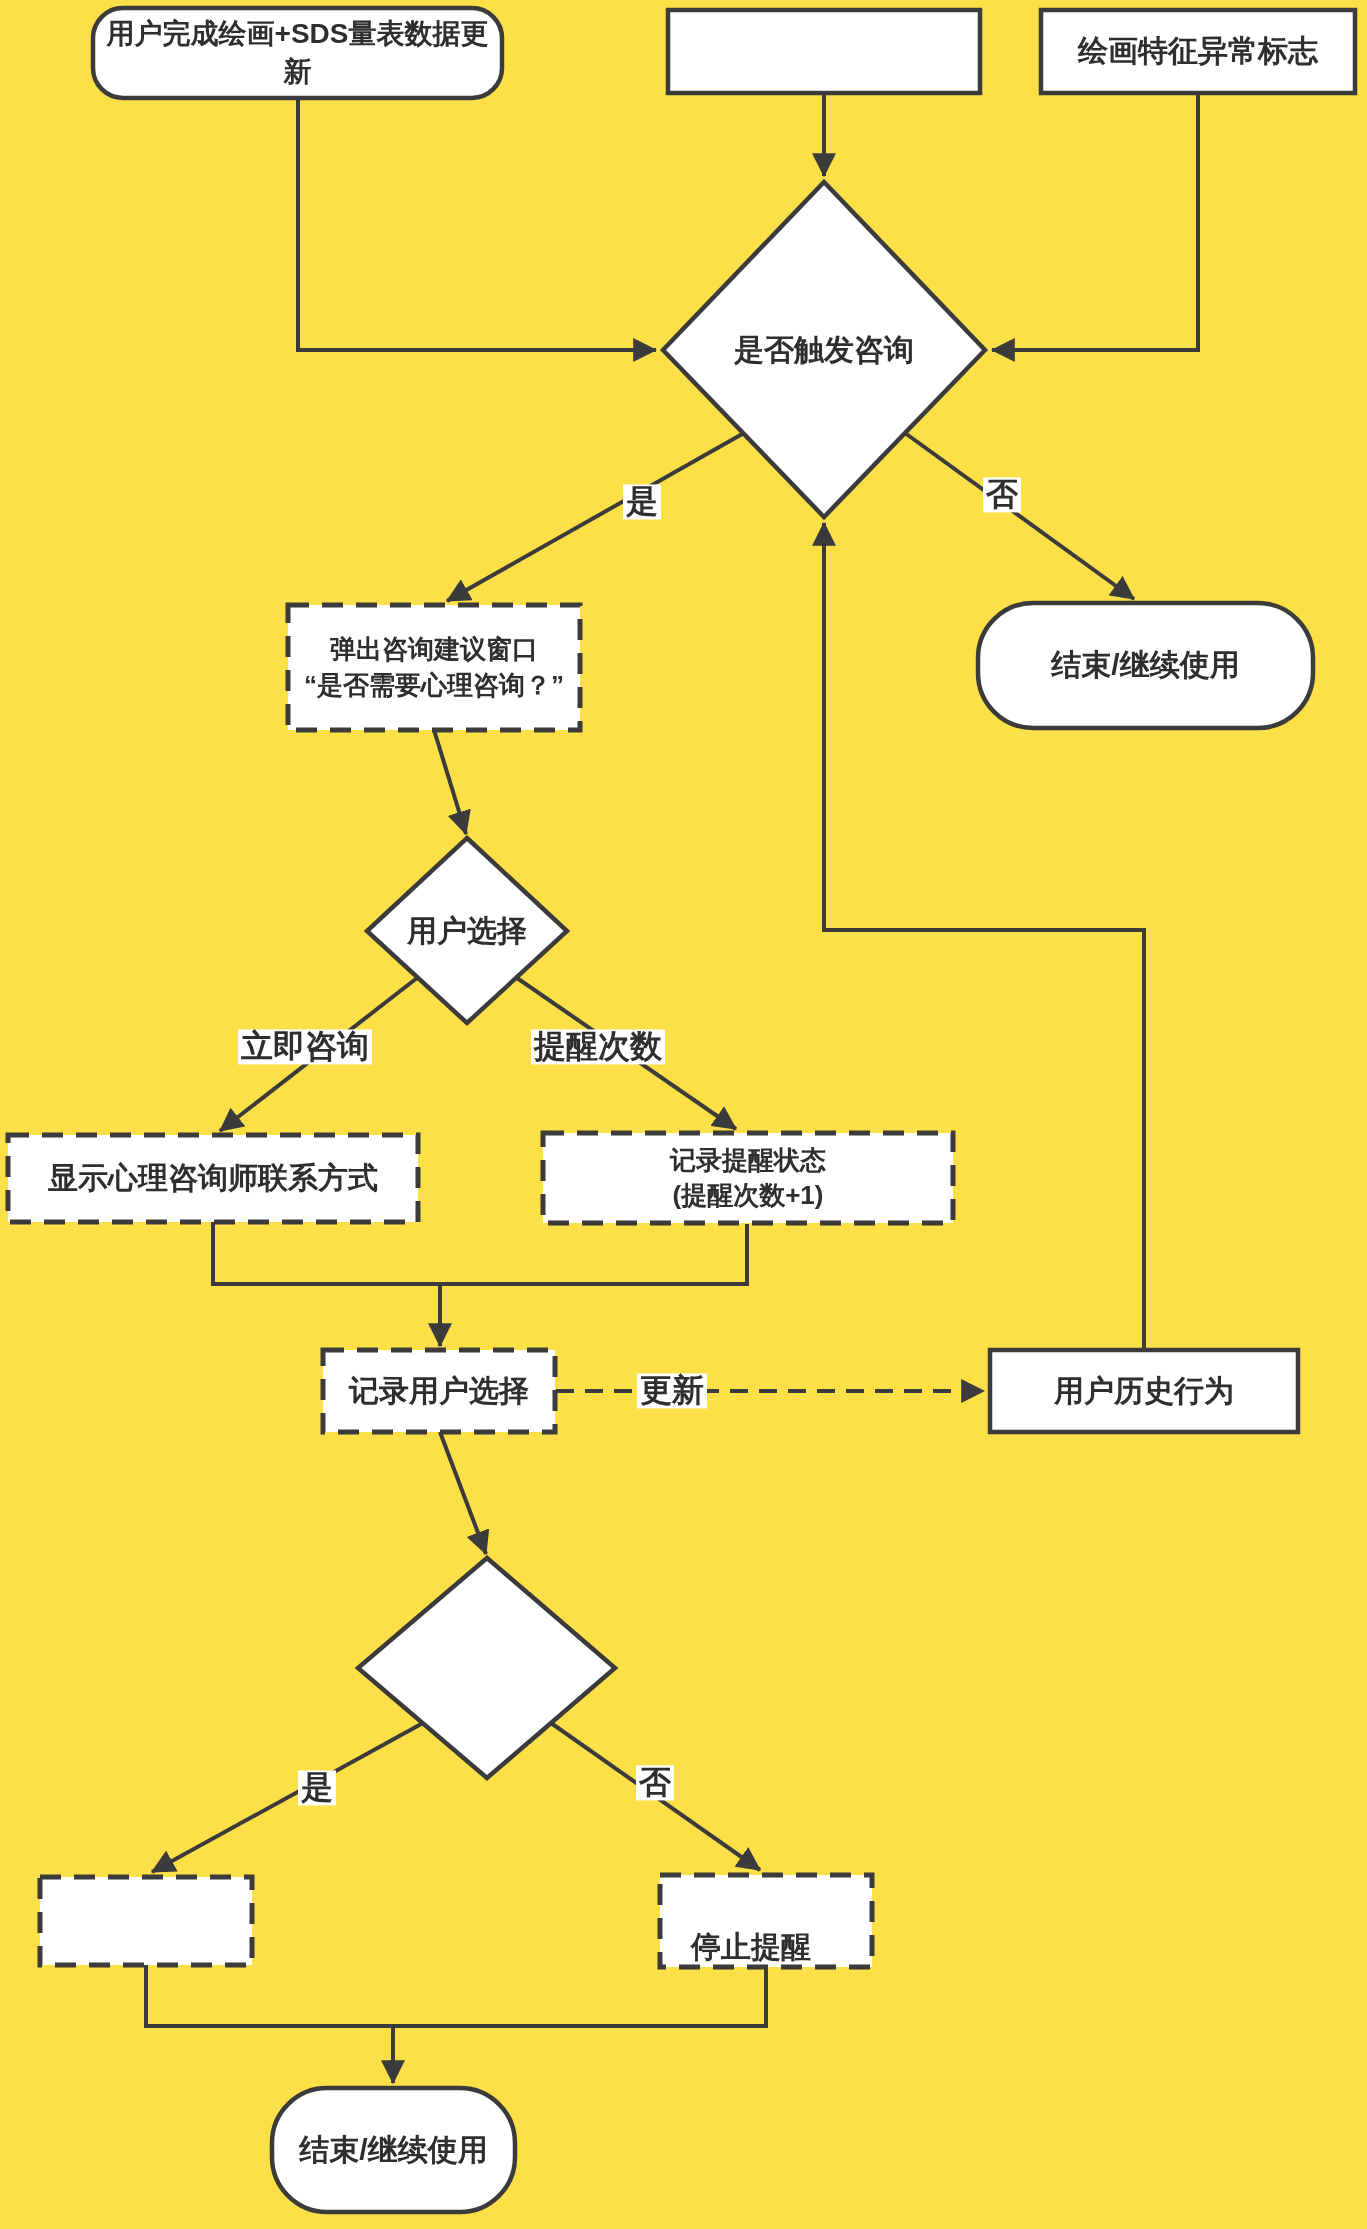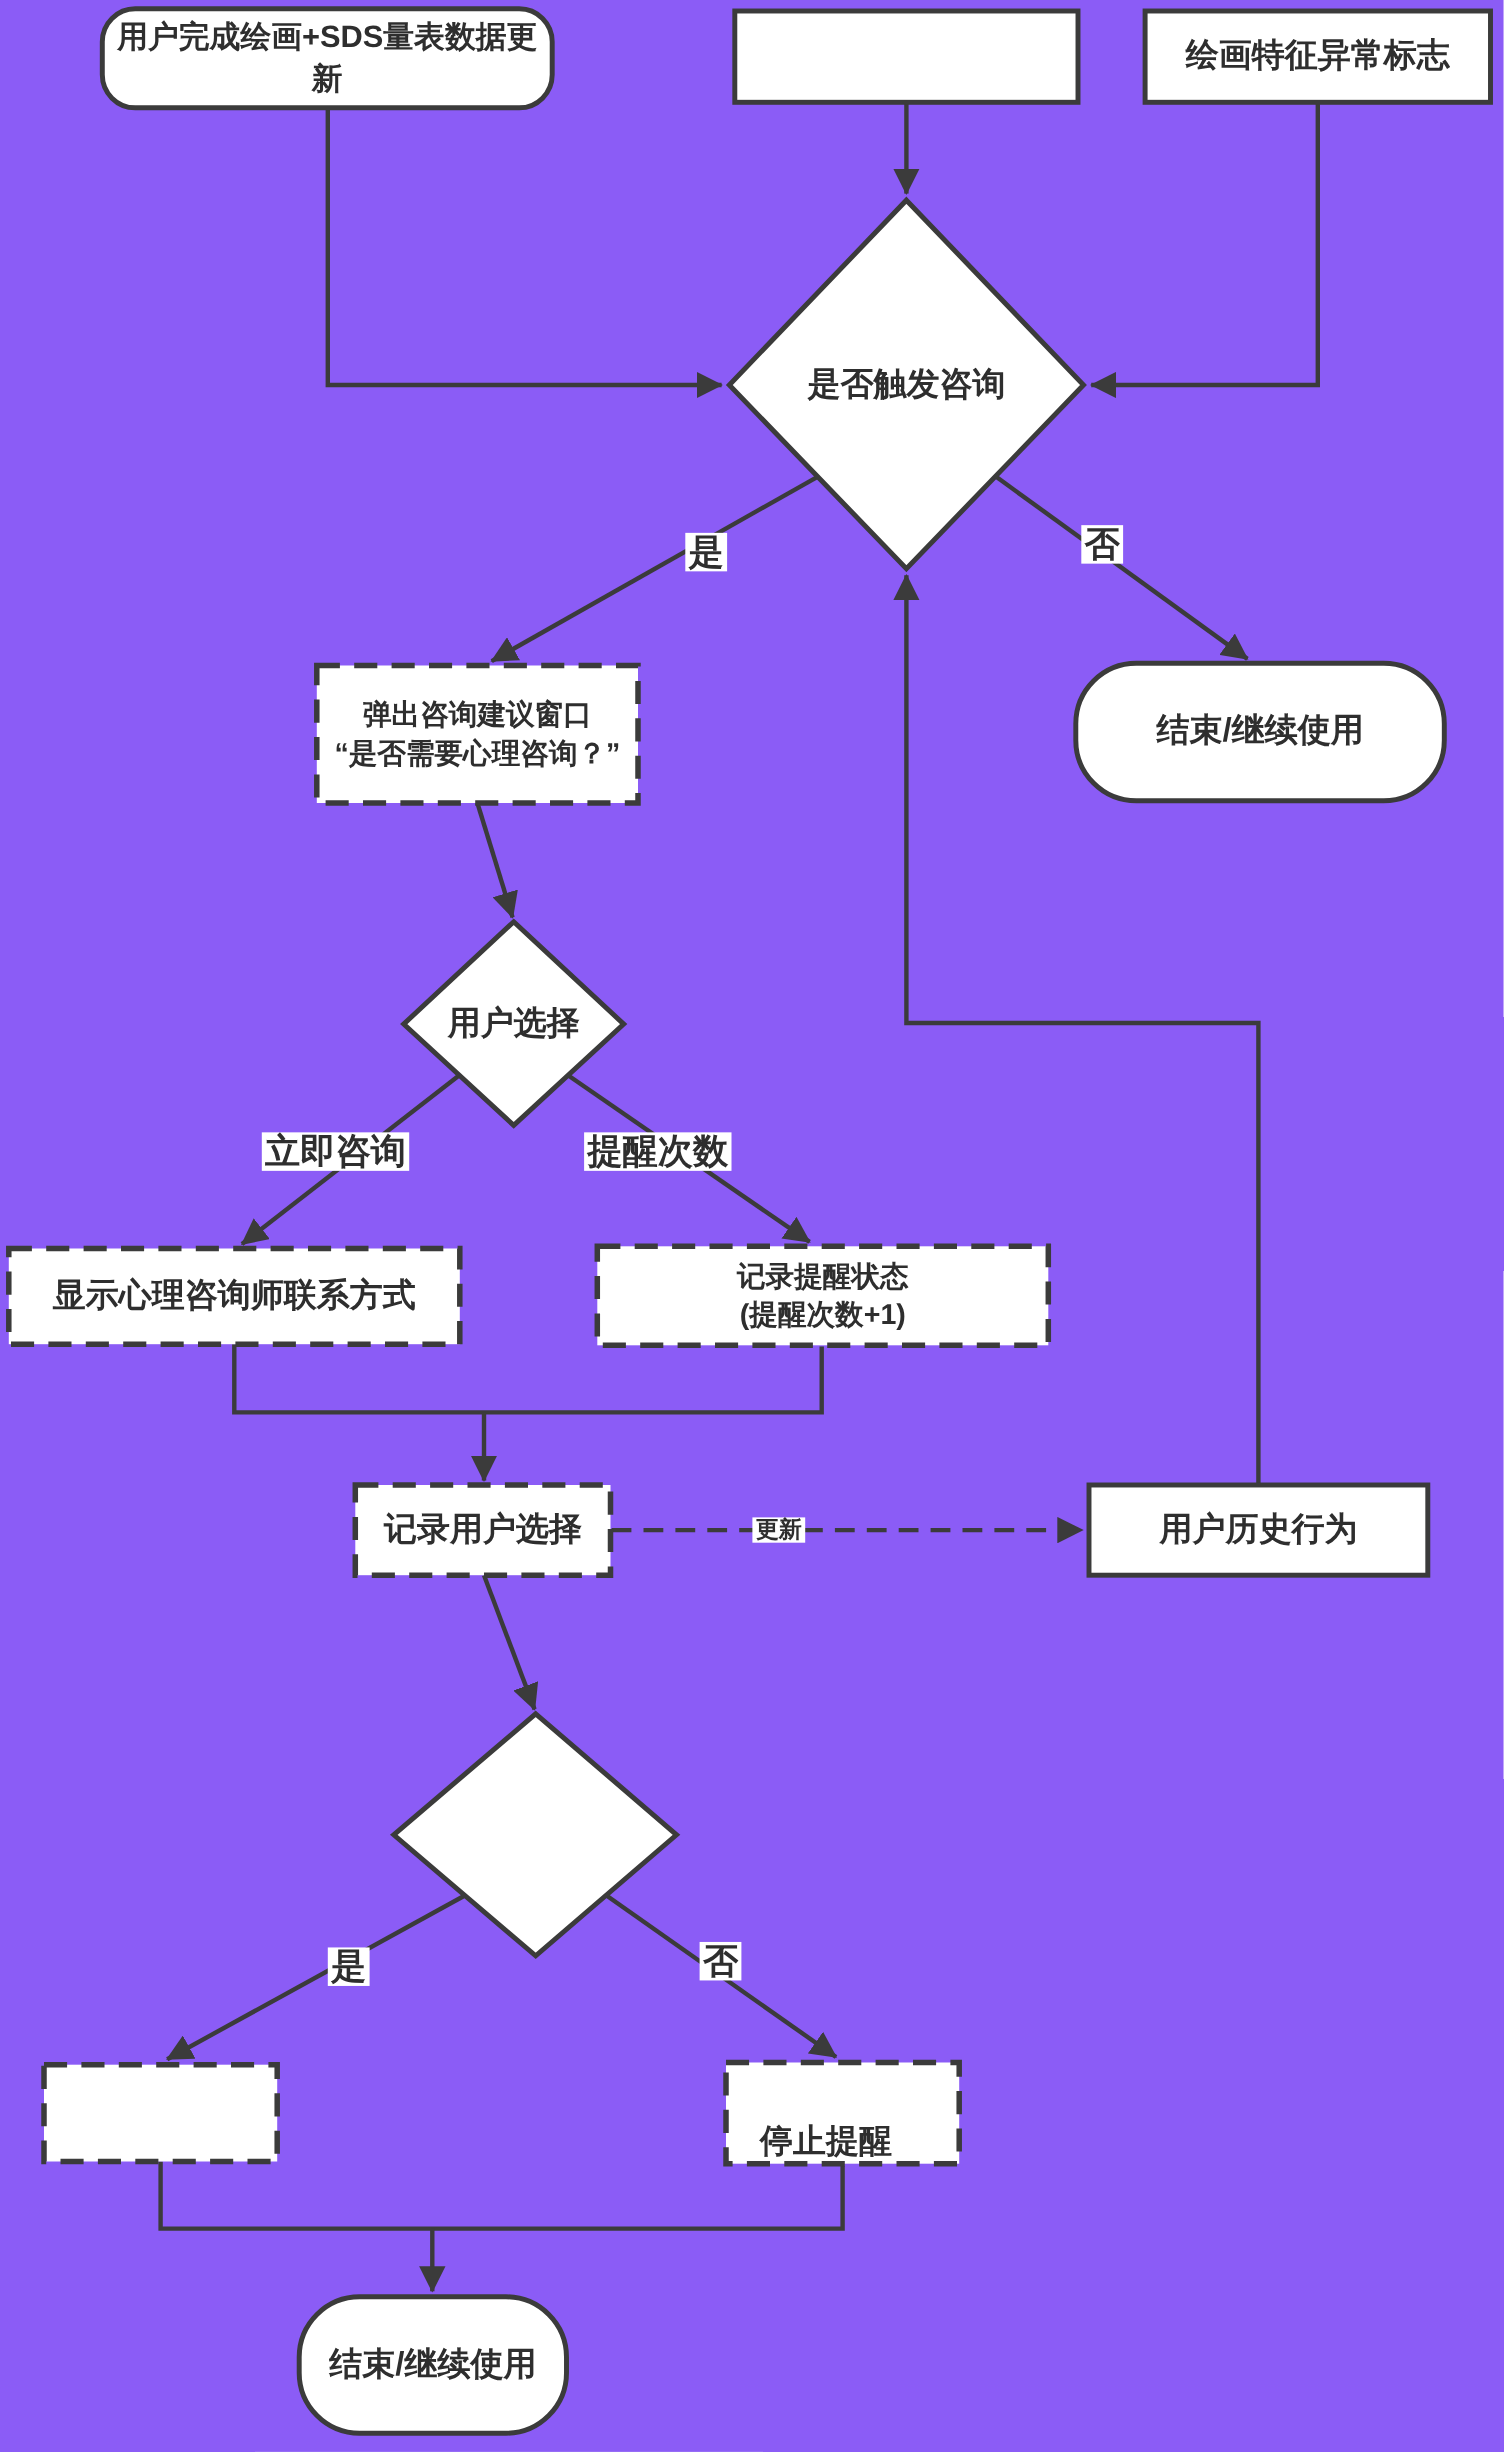--- a/index.html
+++ b/index.html
@@ -1,19 +1,19 @@
 <!DOCTYPE html>
 <html><head>
 <meta charset="utf-8">
 <style>
   html,body{margin:0;padding:0;background:#ffffff;}
   .canvas{
     position:relative;
     width:1367px;height:2229px;
-    background:#8b5cf6;
+    background:#fde047;
     font-family:"Liberation Sans", sans-serif;
     overflow:hidden;
   }
   .canvas svg{position:absolute;left:0;top:0;}
   .edge{stroke:#3b3b3b;stroke-width:4;fill:none;}
   .edge.dashed{stroke-dasharray:18 11;}
   .shape{stroke:#3b3b3b;stroke-width:4.5;fill:#ffffff;}
   .shape.dashedbox{stroke-dasharray:21 13;stroke-width:5;}
   .node-text{
     position:absolute;display:flex;flex-direction:column;
@@ -114,17 +114,17 @@
     <span>停止提醒</span>
   </div>
   <div class="node-text fs30" style="left:272px;top:2088px;width:243px;height:124px;">
     <span>结束/继续使用</span>
   </div>
 
   <div class="edge-label" style="left:642px;top:502px;">是</div>
   <div class="edge-label" style="left:1002px;top:495px;">否</div>
   <div class="edge-label" style="left:305px;top:1047px;">立即咨询</div>
   <div class="edge-label" style="left:598px;top:1047px;">提醒次数</div>
-  <div class="edge-label" style="left:672px;top:1391px;font-size:21px;margin-left:36px;">更新</div>
+  <div class="edge-label" style="left:672px;top:1391px;font-size:32px;">更新</div>
   <div class="edge-label" style="left:317px;top:1788px;">是</div>
   <div class="edge-label" style="left:655px;top:1783px;">否</div>
 
 </div>
 
 </body></html>

